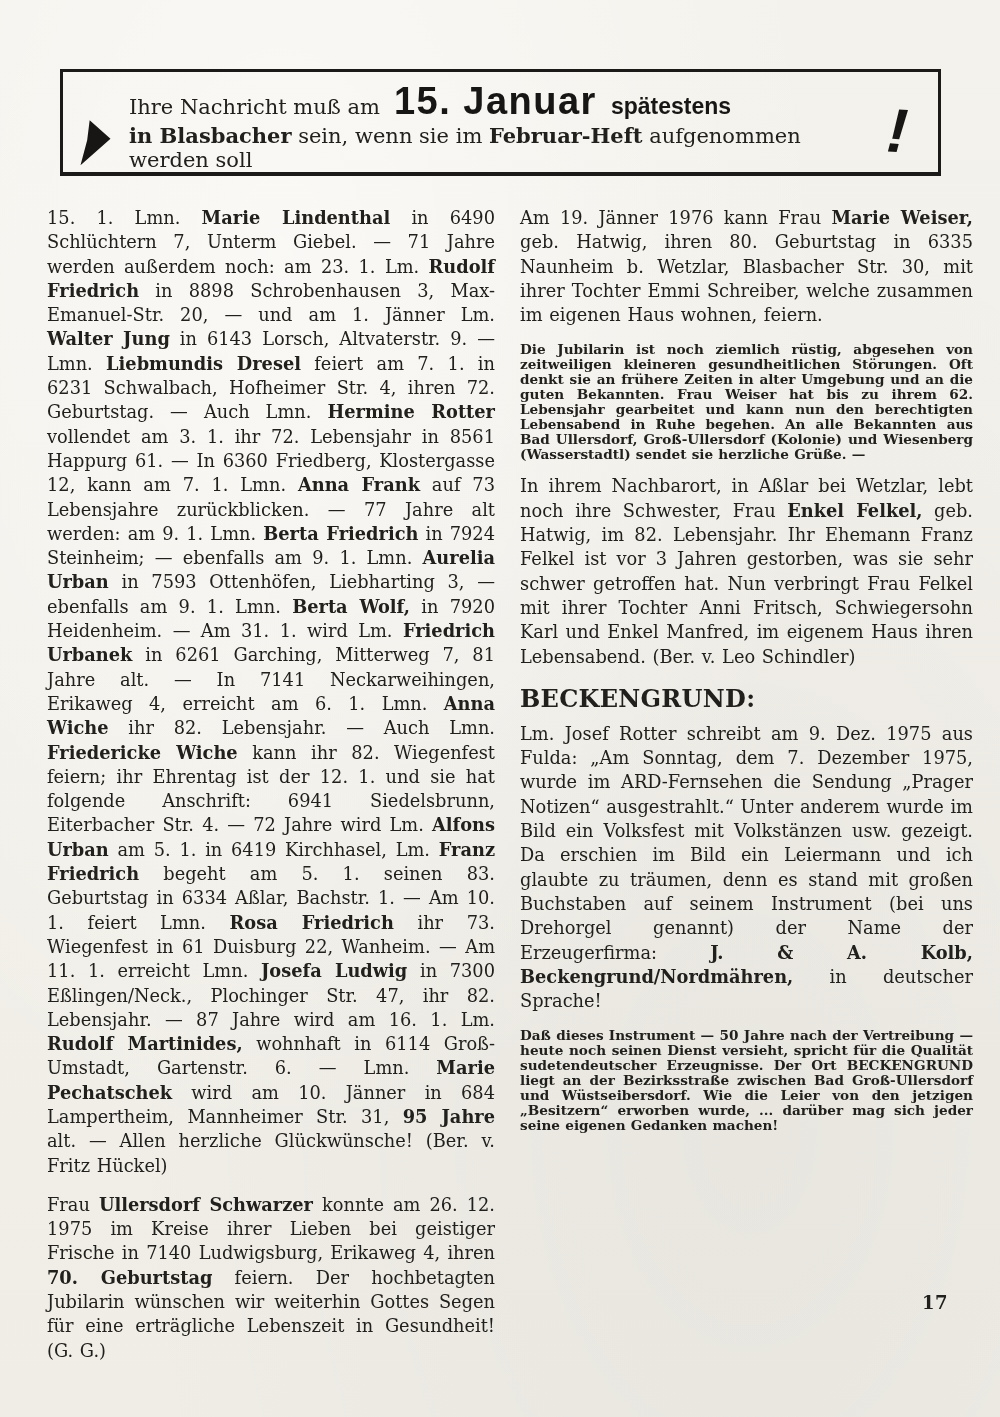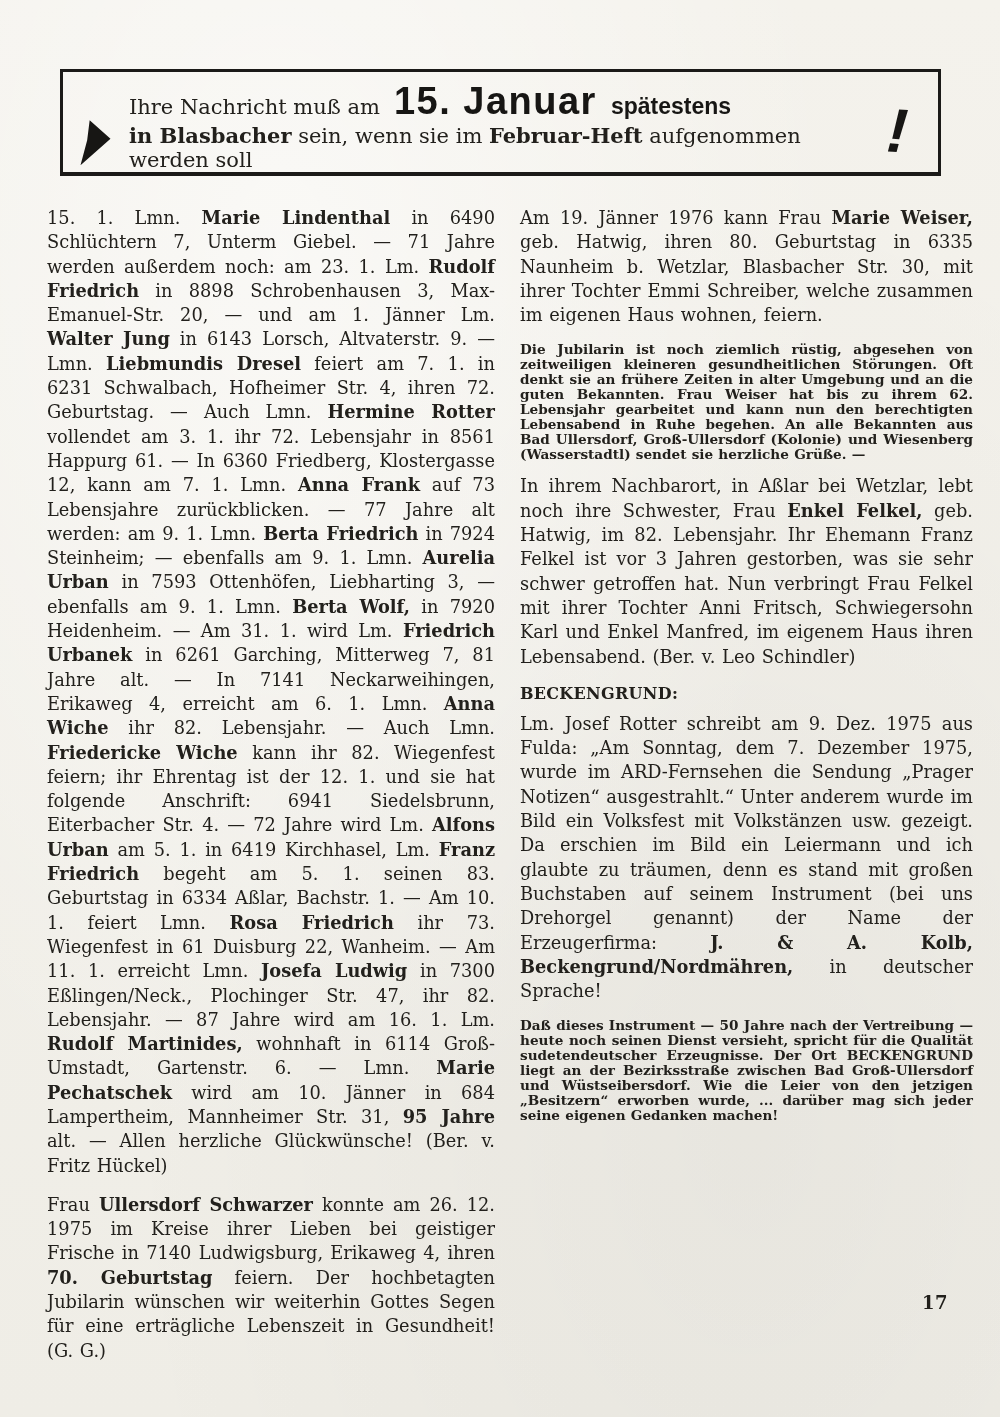--- a/index.html
+++ b/index.html
@@ -44,21 +44,21 @@
     margin:0 30px 10px 10px;transform:rotate(4deg);color:#171614;
   }
 
   
   .columns{position:absolute;left:47px;top:206px;width:918px;display:flex;gap:25px;}
   .col{text-align:justify;}
   .col-left{width:448px;flex:0 0 448px;}
   .col-right{width:453px;flex:0 0 453px;}
   p.body{margin:0 0 15px;font-size:17.8px;line-height:24.3px;word-spacing:1px;}
   p.small{margin:3px 0 12px;font-size:13.6px;line-height:15px;font-weight:700;word-spacing:.5px;}
-  h3.heading{margin:13px 0 9px;font-size:16px;font-weight:700;letter-spacing:.3px;text-align:left;}
+  h3.heading{margin:13px 0 9px;font-size:24px;font-weight:700;letter-spacing:.3px;text-align:left;}
   b{font-weight:700;}
 
   .page-number{position:absolute;left:922px;top:1292px;font-size:18px;font-weight:700;letter-spacing:.5px;text-align:center;}
 </style>
 </head>
 <body>
 
 <div class="page">
 
   <div class="notice-box">

